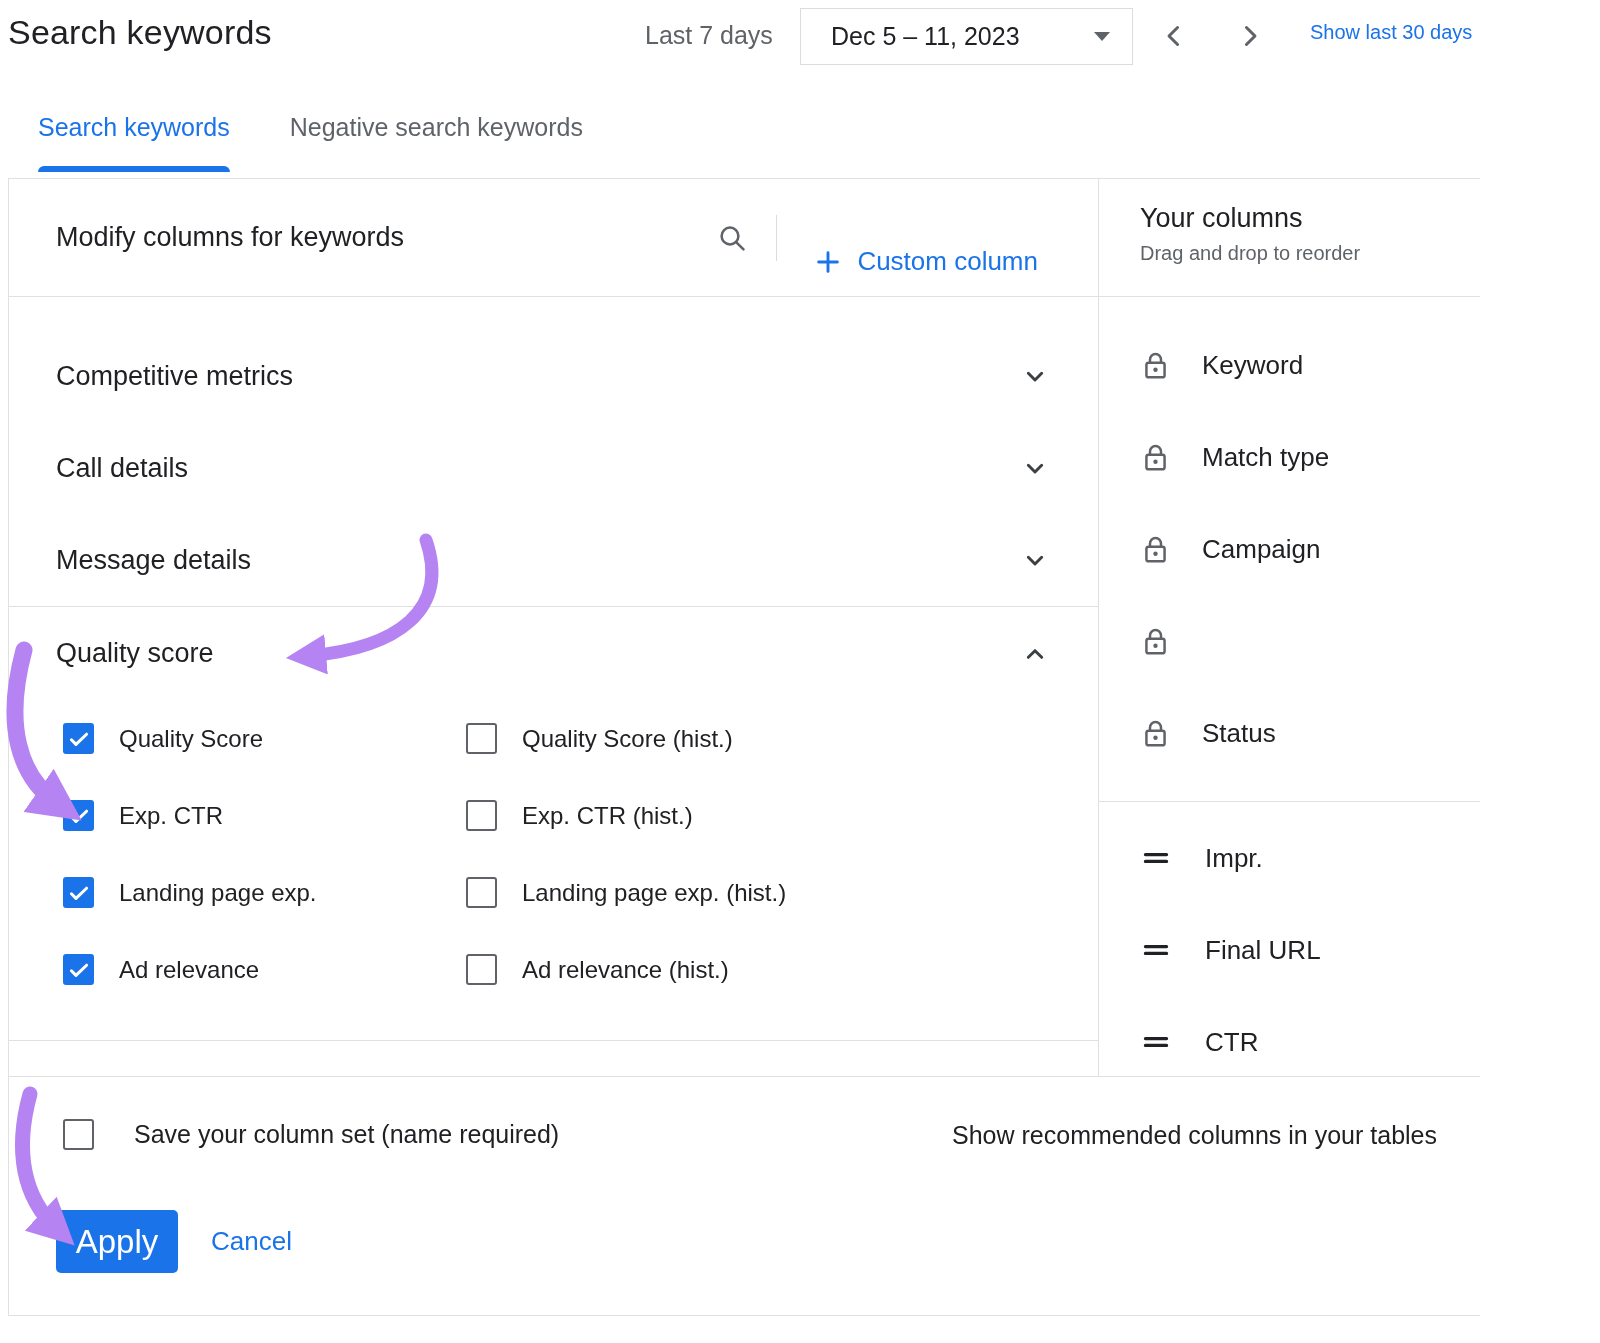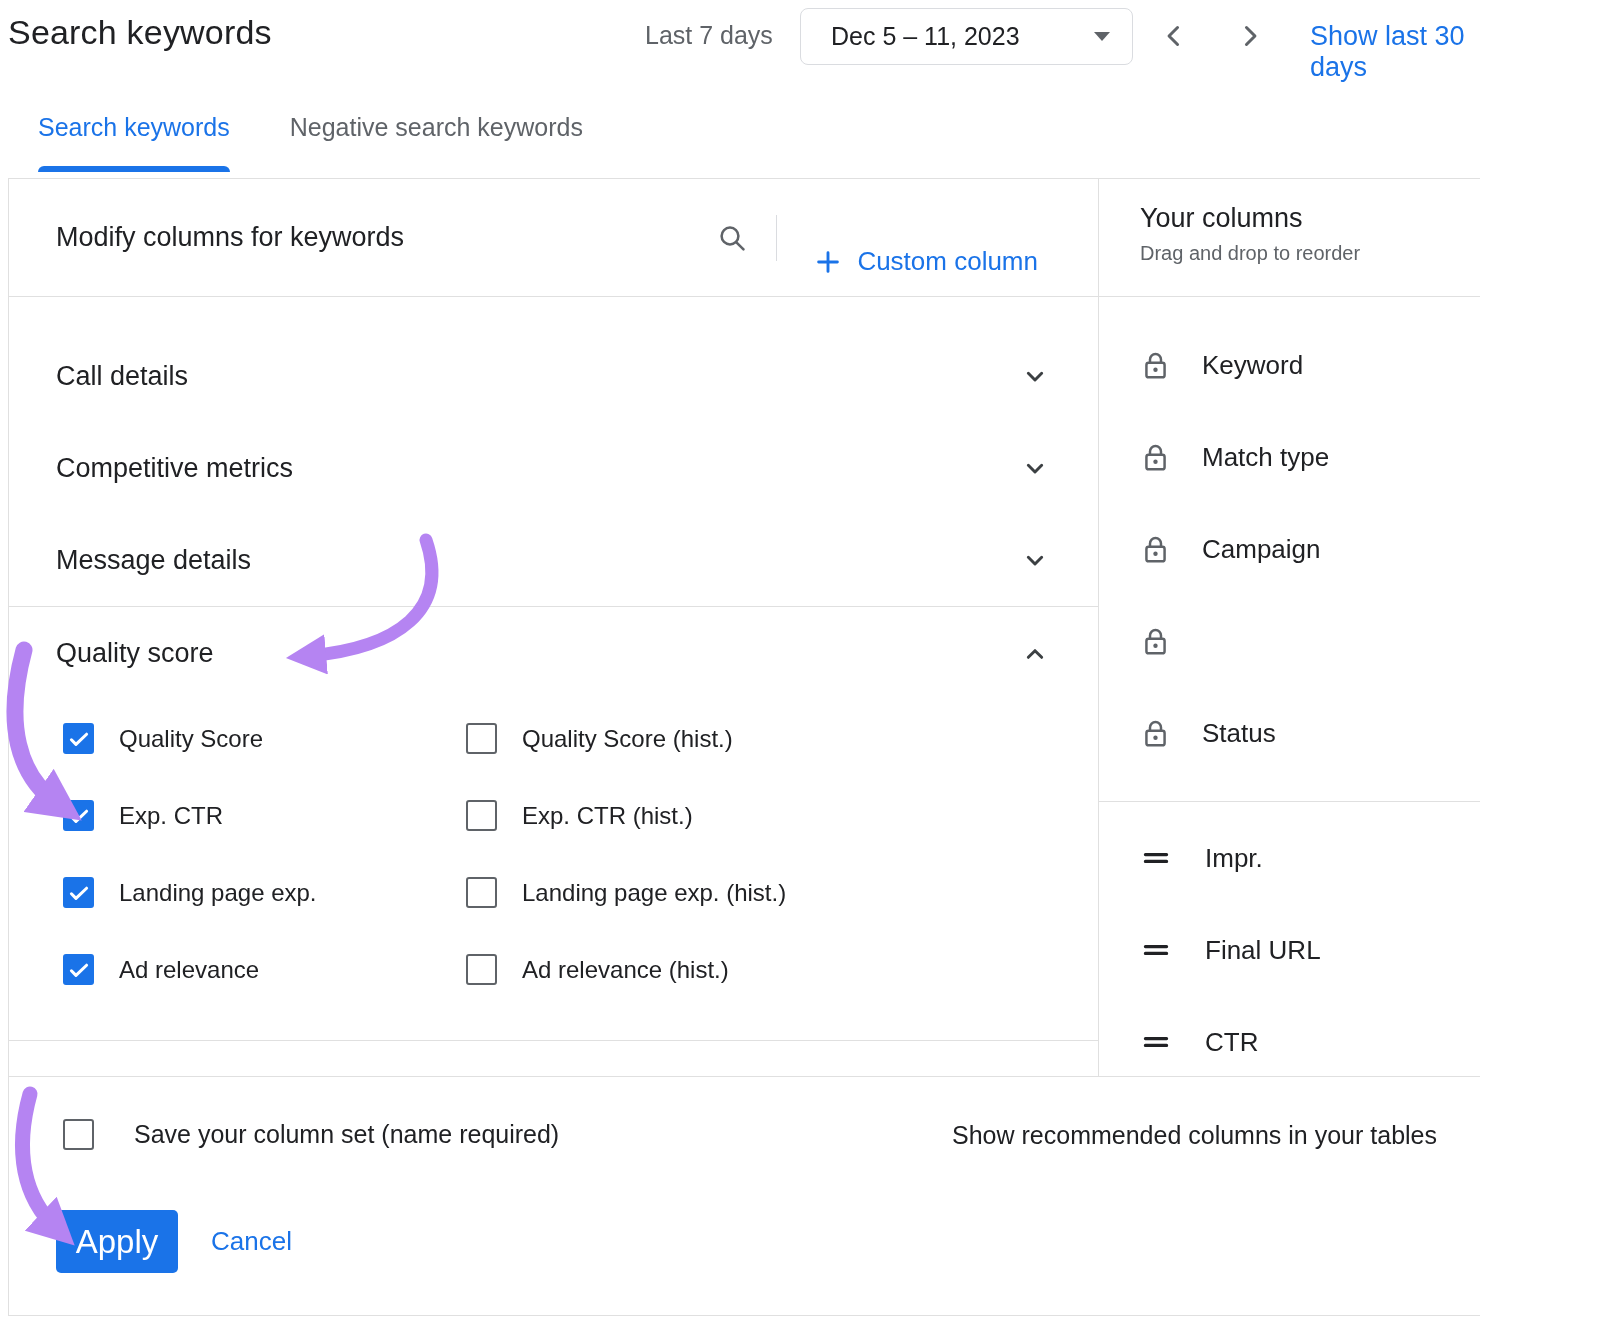--- a/index.html
+++ b/index.html
@@ -4,26 +4,26 @@
 <style>
   * { margin:0; padding:0; box-sizing:border-box; }
   html,body { background:#fff; }
   body { font-family:"Liberation Sans","DejaVu Sans",sans-serif; color:#202124; }
   .page { position:relative; width:1480px; height:1343px; background:#fff; overflow:hidden; }
 
   
   .page-title { position:absolute; left:8px; top:13px; font-size:34px; font-weight:500; letter-spacing:.2px; }
   .range-label { position:absolute; left:645px; top:21px; font-size:25px; color:#5f6368; }
   .date-picker { position:absolute; left:800px; top:8px; width:333px; height:57px; border:1px solid #dadce0;
-                 border-radius:8px; background:#fff; display:flex; align-items:center; padding:0 22px 0 30px; cursor:pointer; }
+                 border-radius:0; background:#fff; display:flex; align-items:center; padding:0 22px 0 30px; cursor:pointer; }
   .date-value { font-size:25px; font-weight:500; flex:1; }
   .caret-down { width:0; height:0; border-left:8px solid transparent; border-right:8px solid transparent; border-top:9px solid #5f6368; }
   .nav-btn { position:absolute; top:17px; width:38px; height:38px; display:flex; align-items:center; justify-content:center; cursor:pointer; }
   .nav-btn svg { width:34px; height:34px; }
-  .show-link { position:absolute; left:1310px; top:21px; font-size:27px; font-weight:500; color:#1a73e8; cursor:pointer; }
+  .show-link { position:absolute; left:1310px; top:21px; font-size:20px; font-weight:500; color:#1a73e8; cursor:pointer; }
 
   
   .tabs { position:absolute; left:38px; top:113px; display:flex; gap:60px; }
   .tab { font-size:25px; padding-bottom:30px; position:relative; cursor:pointer; }
   .tab.active { color:#1a73e8; font-weight:500; }
   .tab.inactive { color:#5f6368; }
   .tab.active::after { content:""; position:absolute; left:0; right:0; bottom:0; height:6px; background:#1a73e8; border-radius:6px 6px 0 0; }
 
   
   .main-box { position:absolute; left:8px; top:178px; width:1560px; height:1138px; border:1px solid #e0e0e0; background:#fff; }
@@ -142,27 +142,27 @@
           <span class="custom-col">
             <svg viewBox="0 0 24 24">
               <path d="M12 4.5v15 M4.5 12h15" stroke="#1a73e8" stroke-width="2.3" stroke-linecap="round"></path>
             </svg>
             <span>Custom column</span>
           </span>
         </div>
 
         <div class="sections-wrap">
           <div class="section-row">
+            <span class="label">Competitive metrics</span>
+            <svg viewBox="0 0 24 24">
+              <path d="M7 10 l5 5 5-5" fill="none" stroke="#3c4043" stroke-width="2.2" stroke-linecap="round" stroke-linejoin="round"></path>
+            </svg>
+          </div>
+          <div class="section-row">
             <span class="label">Call details</span>
-            <svg viewBox="0 0 24 24">
-              <path d="M7 10 l5 5 5-5" fill="none" stroke="#3c4043" stroke-width="2.2" stroke-linecap="round" stroke-linejoin="round"></path>
-            </svg>
-          </div>
-          <div class="section-row">
-            <span class="label">Competitive metrics</span>
             <svg viewBox="0 0 24 24">
               <path d="M7 10 l5 5 5-5" fill="none" stroke="#3c4043" stroke-width="2.2" stroke-linecap="round" stroke-linejoin="round"></path>
             </svg>
           </div>
           <div class="section-row">
             <span class="label">Message details</span>
             <svg viewBox="0 0 24 24">
               <path d="M7 10 l5 5 5-5" fill="none" stroke="#3c4043" stroke-width="2.2" stroke-linecap="round" stroke-linejoin="round"></path>
             </svg>
           </div>

